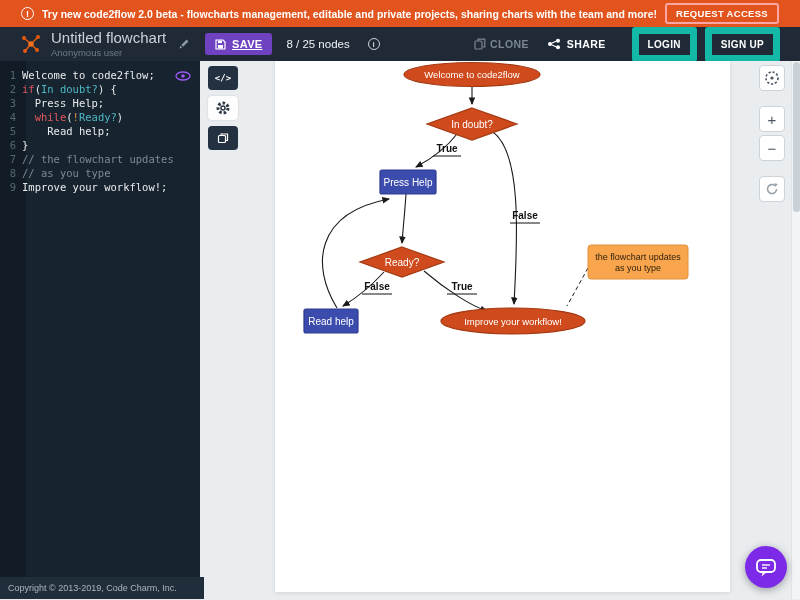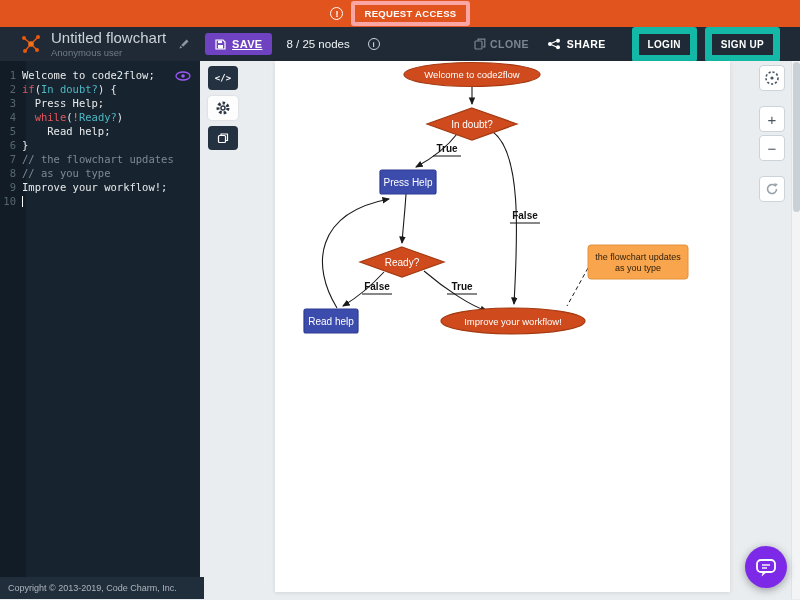--- a/index.html
+++ b/index.html
@@ -3,21 +3,21 @@
 <meta charset="utf-8">
 <style>
   * { box-sizing: border-box; margin: 0; padding: 0; }
   html,body { width:800px; height:600px; overflow:hidden; }
   body { font-family:"Liberation Sans",sans-serif; background:#e9edf0; }
   button { cursor:pointer; font-family:"Liberation Sans",sans-serif; }
 
   
   .banner { height:27px; background:#e2541d; color:#fff; display:flex; align-items:center; justify-content:center; gap:8px; font-size:10.5px; font-weight:bold; }
   .b-ico { width:13px; height:13px; border:1.5px solid #fff; border-radius:50%; display:flex; align-items:center; justify-content:center; font-size:9px; flex:none; }
-  .b-btn { background:transparent; border:4px solid #fca5a5; color:#fff; font-size:9.5px; font-weight:bold; padding:3px 9px; border-radius:3px; margin-left:0; letter-spacing:.3px; }
+  .b-btn { background:transparent; border:2px solid #fca5a5; color:#fff; font-size:9.5px; font-weight:bold; padding:3px 9px; border-radius:3px; margin-left:0; letter-spacing:.3px; }
 
   
   header { height:34px; background:#1f2a36; display:flex; align-items:center; padding:0 20px; color:#fff;justify-content:flex-end; }
   .logo { flex:none; }
   .title-block { margin:0 12px 0 9px; }
   .title { font-size:15px; color:#ccd3da; line-height:15px; }
   .subtitle { font-size:9.5px; color:#6f7c89; margin-top:2px; }
   .icon-btn { background:none; border:none; display:flex; align-items:center; }
   .pencil-btn { margin-right:15px; }
   .save-btn { background:#6f42c1; color:#fff; border:none; border-radius:3px; font-size:11px; font-weight:bold; padding:5px 10px; display:flex; align-items:center; gap:6px; letter-spacing:.3px;text-decoration:underline; }
@@ -78,20 +78,21 @@
   
   .chat { position:absolute; right:13px; bottom:11px; width:42px; height:42px; border-radius:50%; background:#7d2ae8; border:none; box-shadow:0 2px 8px rgba(0,0,0,.35); display:flex; align-items:center; justify-content:center; }
 </style>
 </head>
 <body>
 
 <div class="app">
 
   <div class="banner">
     <span class="b-ico">!</span>
+    <span>Try new code2flow 2.0 beta - flowcharts management, editable and private projects, sharing charts with the team and more!</span>
     <button class="b-btn">REQUEST ACCESS</button>
   </div>
 
   <header>
     <svg class="logo" width="22" height="22" viewBox="0 0 22 22">
       <g stroke="#e8590c" stroke-width="1.4">
         <line x1="11" y1="11" x2="4" y2="5"></line>
           <line x1="11" y1="11" x2="18" y2="4"></line>
         <line x1="11" y1="11" x2="5" y2="18"></line>
           <line x1="11" y1="11" x2="17" y2="17"></line>
@@ -178,24 +179,20 @@
             <span class="code"><span class="tk-c">// the flowchart updates</span></span>
           </div>
           <div class="line">
             <span class="ln">8</span>
             <span class="code"><span class="tk-c">// as you type</span></span>
           </div>
           <div class="line">
             <span class="ln">9</span>
             <span class="code"><span class="tk-p">Improve your workflow!;</span></span>
           </div>
-          <div class="line">
-            <span class="ln">10</span>
-            <span class="code"><span class="caret"></span></span>
-          </div>
         </div>
       <button class="eye">
         <svg width="16" height="10" viewBox="0 0 16 10">
           <ellipse cx="8" cy="5" rx="7" ry="4" fill="none" stroke="#9b59f6" stroke-width="1.3"></ellipse>
           <circle cx="8" cy="5" r="1.8" fill="#9b59f6"></circle>
         </svg>
       </button>
       <div class="copyright">Copyright © 2013-2019, Code Charm, Inc.</div>
     </div>
 

